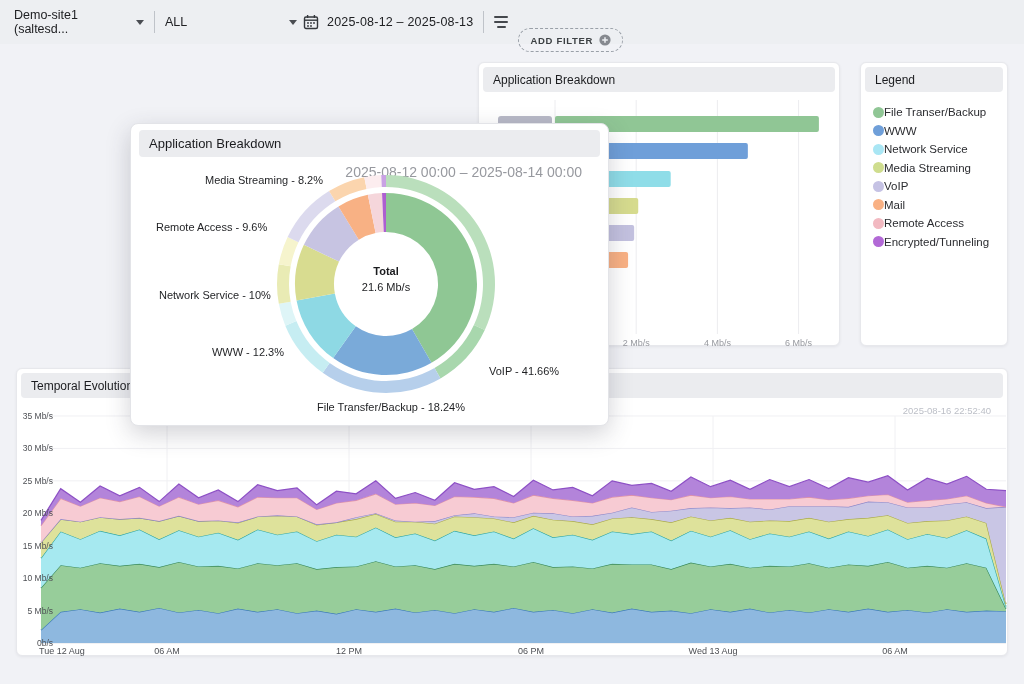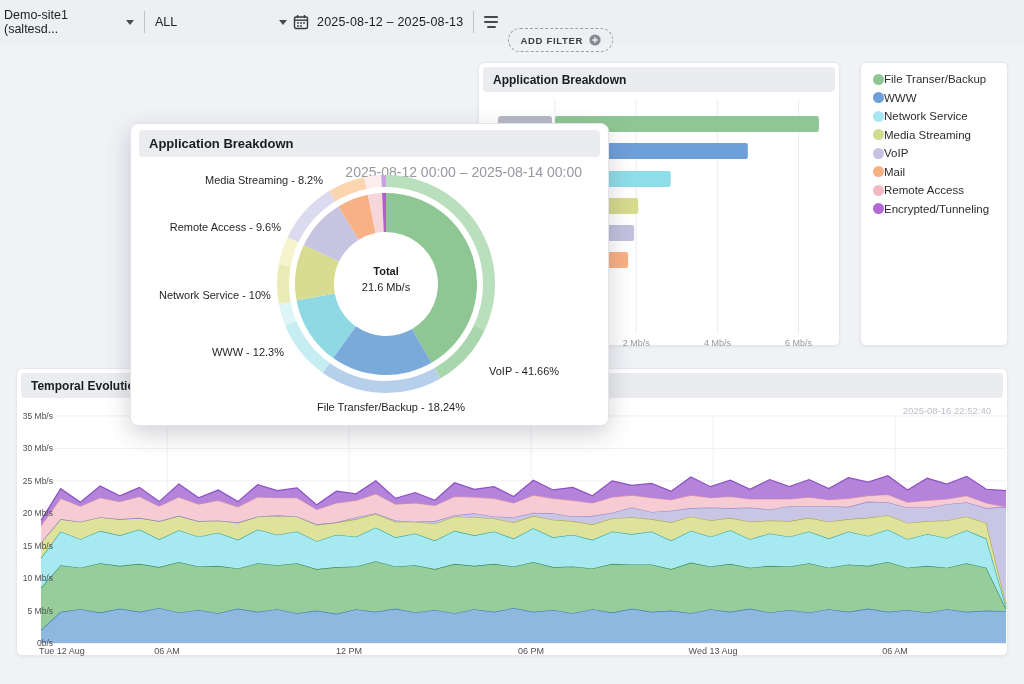--- a/index.html
+++ b/index.html
@@ -8,21 +8,21 @@
     font-family:"Liberation Sans", sans-serif;
     background:#f1f2f6;
     position:relative;
     overflow:hidden;
     color:#202124;
   }
   
   .toolbar {
     position:absolute; top:0; left:0; width:1024px; height:44px;
     background:#edeff2; display:flex; align-items:center;
-    padding-left:4px; font-size:12.5px; color:#202124;
+    padding-left:14px; font-size:12.5px; color:#202124;
   }
   .tb-select { display:flex; align-items:center; justify-content:space-between; cursor:pointer; }
   .tb-select.site { width:130px; }
   .tb-select.scope { width:132px;gap:44px; }
   .caret {
     width:0; height:0; border-left:4px solid transparent; border-right:4px solid transparent;
     border-top:5px solid #4a4d52; margin-left:8px;
   }
   .tb-divider { width:1px; height:22px; background:#bfc3c9; margin:0 10px; }
   .cal-icon { margin:0 8px 0 6px; display:flex; }
@@ -38,21 +38,21 @@
     font-size:9.5px; font-weight:bold; letter-spacing:.7px; color:#3c4043;margin-top:36px;
   }
   
   .card {
     position:absolute; background:#fff; border:1px solid #e7e8ec; border-radius:6px;
     box-shadow:0 1px 3px rgba(40,40,60,.07);
   }
   .card-header {
     margin:4px; height:25px; background:#ebecef; border-radius:4px;
     display:flex; align-items:center; padding:0 10px;
-    font-size:12px; font-weight:bold; color:#1b1c1f;
+    font-size:12px; font-weight:normal; color:#1b1c1f;
   }
   #bar-panel    { left:478px; top:62px;  width:362px; height:284px; z-index:1; }
   #legend-panel { left:860px; top:62px;  width:148px; height:284px; z-index:1; }
   #temporal-panel { left:16px; top:368px; width:992px; height:288px; z-index:1; }
   
   .legend-items { padding:10px 0 0 12px; display:flex; flex-direction:column; gap:6.5px; }
   .legend-item { display:flex; align-items:center; gap:0; font-size:11.5px; color:#2b2c30; }
   .legend-dot { width:11px; height:11px; border-radius:50%; flex:0 0 11px; }
   
   #popup {
@@ -66,21 +66,21 @@
     font-size:14px; color:#97999f;
   }
   #donut-svg { position:absolute; left:143px; top:48px; }
   .donut-center {
     position:absolute; left:195px; top:140px; width:120px; text-align:center;
     font-size:11px; color:#1b1c1f; line-height:1.45;
   }
   .donut-center .t { font-weight:bold; }
   .donut-label { position:absolute; font-size:11px; color:#1f2023; white-space:nowrap; }
   .dl0 { top:50px;  left:40px;  width:152px; text-align:right; }  
-  .dl1 { top:97px;  left:25px;  width:125px; text-align:right; }  
+  .dl1 { top:97px;  left:25px;  width:125px; }  
   .dl2 { top:165px; left:28px;  width:108px; text-align:left; }  
   .dl3 { top:222px; left:60px;  width:93px;  text-align:right; }  
   .dl4 { top:277px; left:186px; }                                  
   .dl5 { top:194px; left:358px;margin-top:47px; }                                  
   svg text { font-family:"Liberation Sans", sans-serif; }
   .ts-label { font-size:9.5px; fill:#bcbfc7; }
 </style>
 </head>
 <body>
 
@@ -140,20 +140,23 @@
       <rect x="76" y="129" width="79.17" height="16" rx="2" fill="#c3c1df"></rect>
       <rect x="76" y="156" width="73.08" height="16" rx="2" fill="#f9b184"></rect>
       <rect x="19" y="20" width="54" height="13" rx="3" fill="#b8b9c7"></rect>
       <text x="157.2" y="250" text-anchor="middle" font-size="9" fill="#97999f">2 Mb/s</text>
       <text x="238.4" y="250" text-anchor="middle" font-size="9" fill="#97999f">4 Mb/s</text>
       <text x="319.6" y="250" text-anchor="middle" font-size="9" fill="#97999f">6 Mb/s</text>
     </svg>
 </div>
 
 <div class="card" id="legend-panel">
+  <div class="card-header">
+    <span>Legend</span>
+  </div>
   <div class="legend-items" id="legend-items">
       <div class="legend-item">
         <span class="legend-dot" style="background: rgb(144, 198, 149);"></span>
         <span>File Transer/Backup</span>
       </div>
       <div class="legend-item">
         <span class="legend-dot" style="background: rgb(111, 159, 217);"></span>
         <span>WWW</span>
       </div>
       <div class="legend-item">

